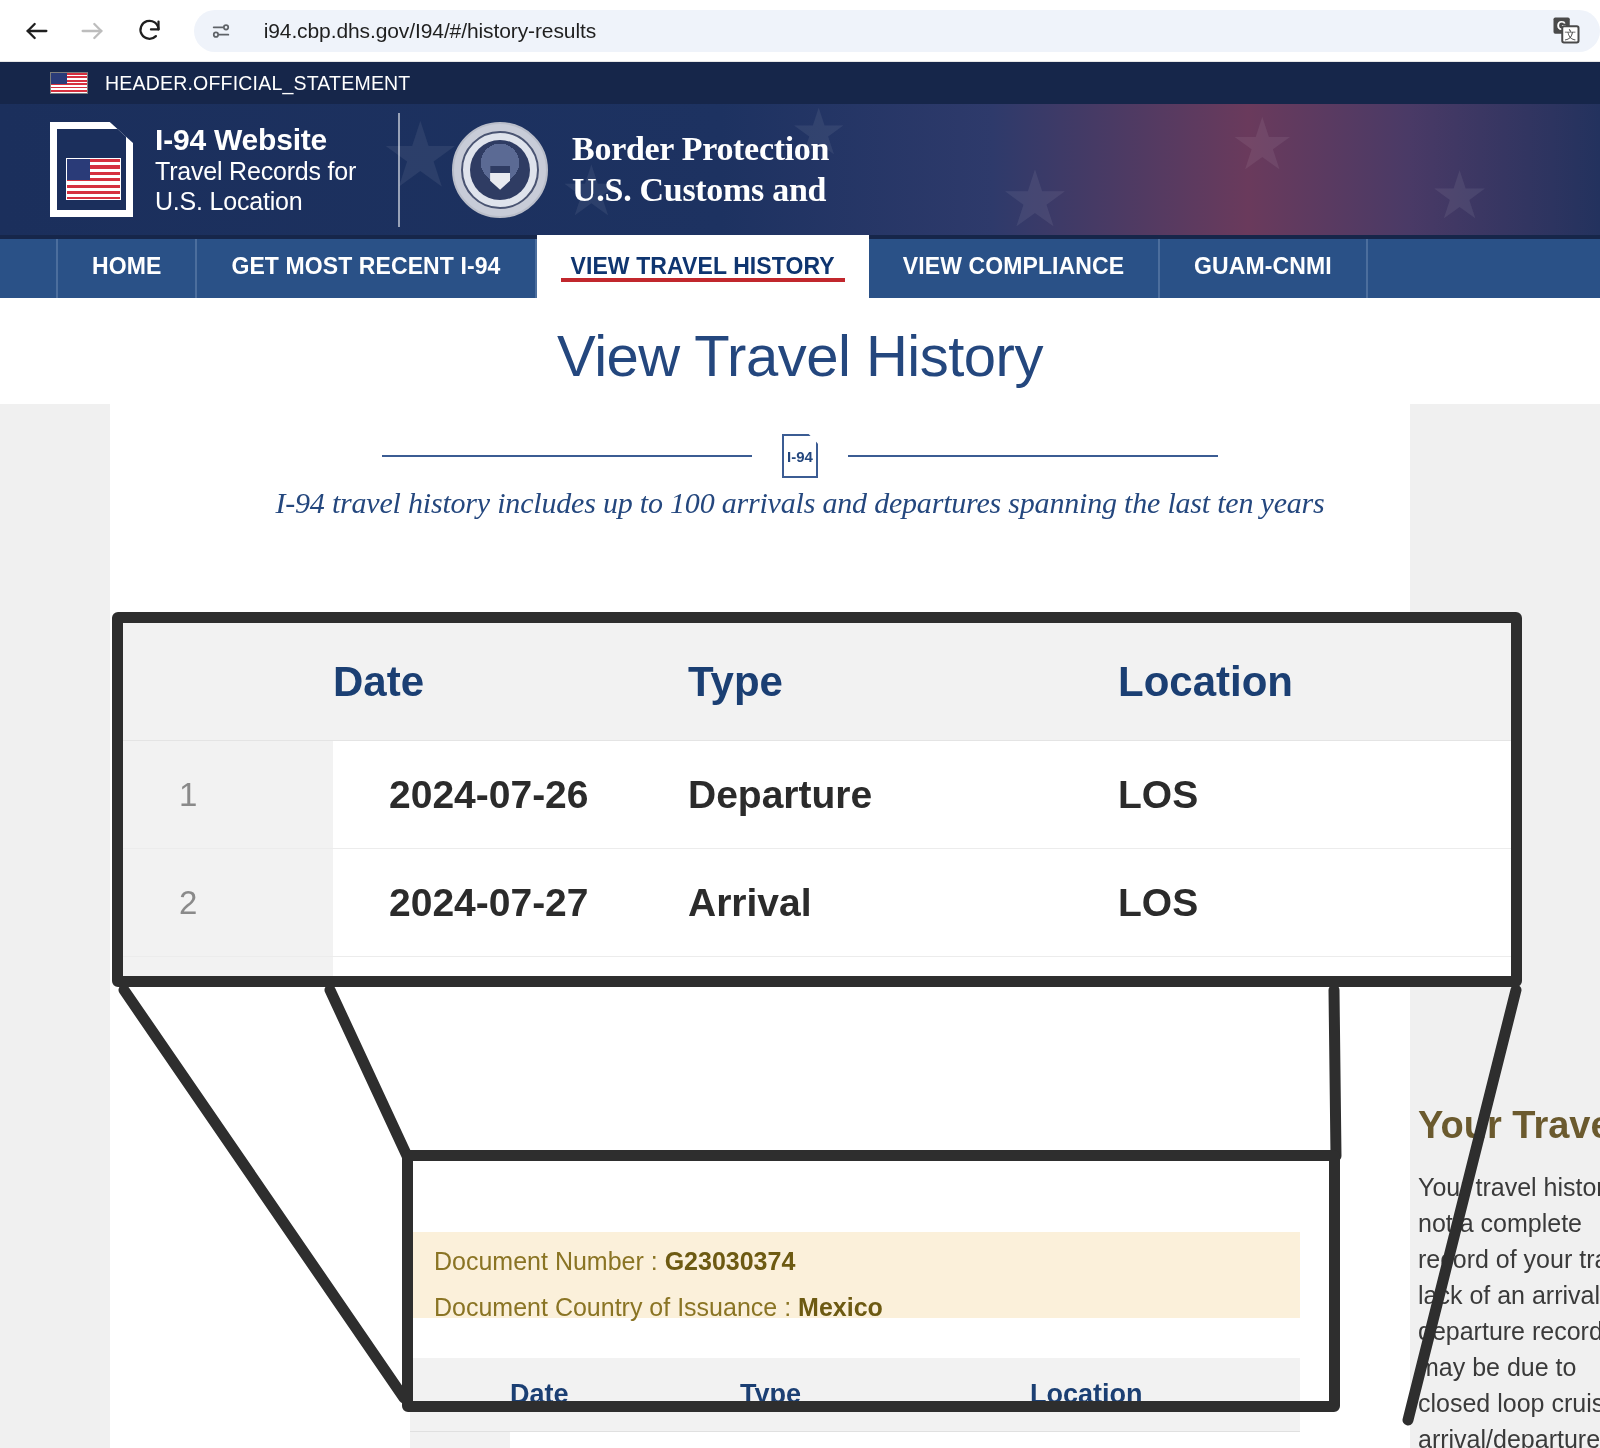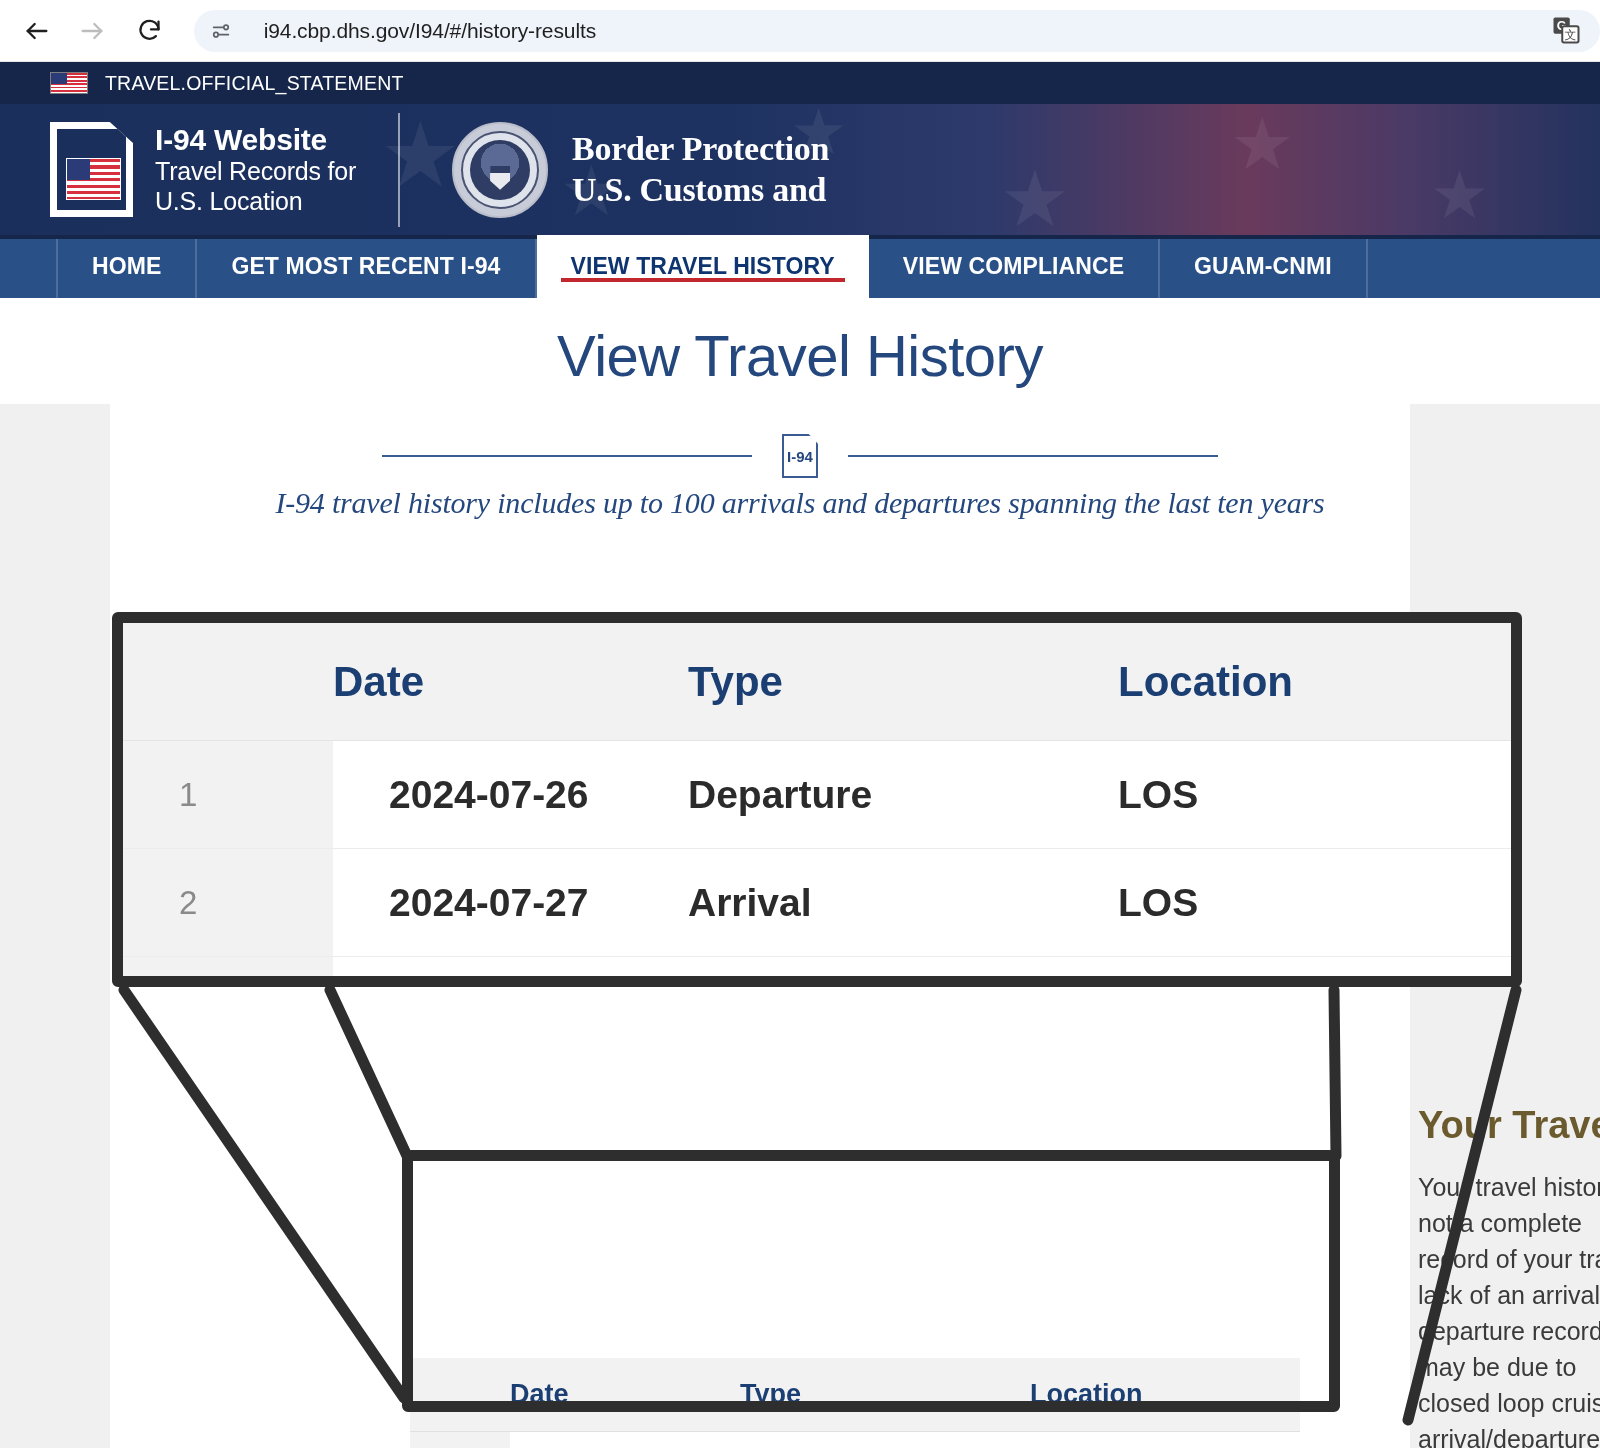--- a/index.html
+++ b/index.html
@@ -373,21 +373,21 @@
   </div>
 </div>
 
 <div id="page">
 
   <div id="official-strip">
     <span id="flag-icon">
       <span class="flag-stripes"></span>
         <span class="flag-canton"></span>
     </span>
-    <span id="official-text">TRAVEL.OFFICIAL_STATEMENT</span>
+    <span id="official-text">HEADER.OFFICIAL_STATEMENT</span>
   </div>
 
   <div id="banner">
     <span class="banner-star" style="left:380px; top:6px;">★</span>
     <span class="banner-star" style="left:560px; top:52px; font-size:70px;">★</span>
     <span class="banner-star" style="left:790px; top:-4px; font-size:64px;">★</span>
     <span class="banner-star" style="left:1000px; top:56px; font-size:78px;">★</span>
     <span class="banner-star" style="left:1230px; top:4px; font-size:72px;">★</span>
     <span class="banner-star" style="left:1430px; top:58px; font-size:66px;">★</span>
 
@@ -445,20 +445,30 @@
     <div id="divider-row">
       <span class="div-line"></span>
       <span id="i94-doc-icon">
         <span>I-94</span>
       </span>
       <span class="div-line"></span>
     </div>
 
     <div id="subtitle">I-94 travel history includes up to 100 arrivals and departures spanning the last ten years</div>
 
+    <div id="doc-info-box">
+      <div class="doc-info-line">
+        <span>Document Number :</span>
+        <b>G23030374</b>
+      </div>
+      <div class="doc-info-line">
+        <span>Document Country of Issuance :</span>
+        <b>Mexico</b>
+      </div>
+    </div>
 
     <div id="base-table">
       <div class="bt-header">
         <div class="c-idx"></div>
         <div class="c-date">Date</div>
         <div class="c-type">Type</div>
         <div class="c-loc">Location</div>
       </div>
       <div class="bt-row">
         <div class="c-idx">1</div>

